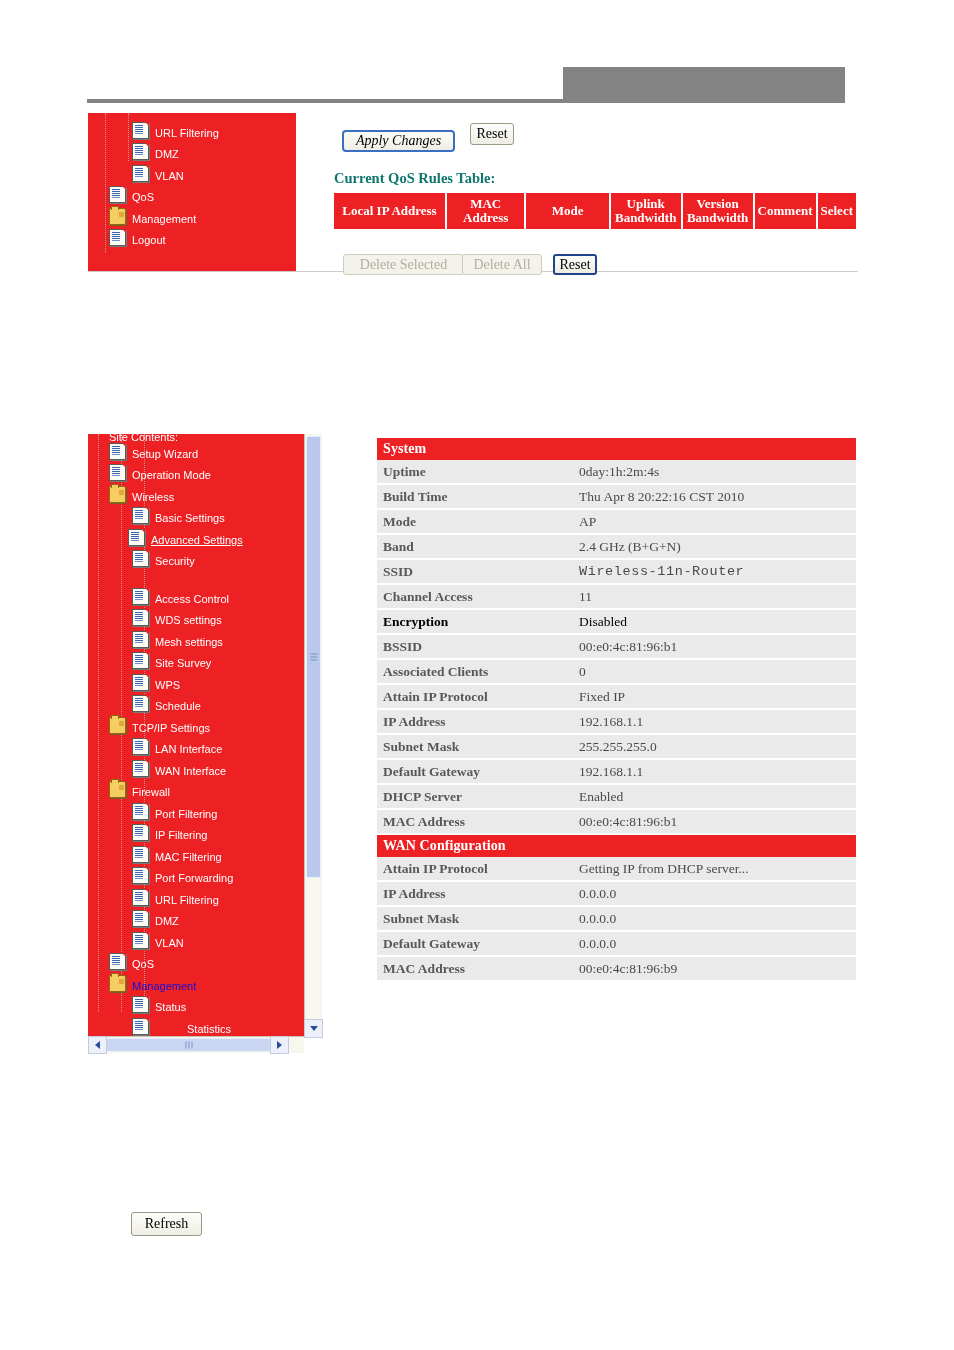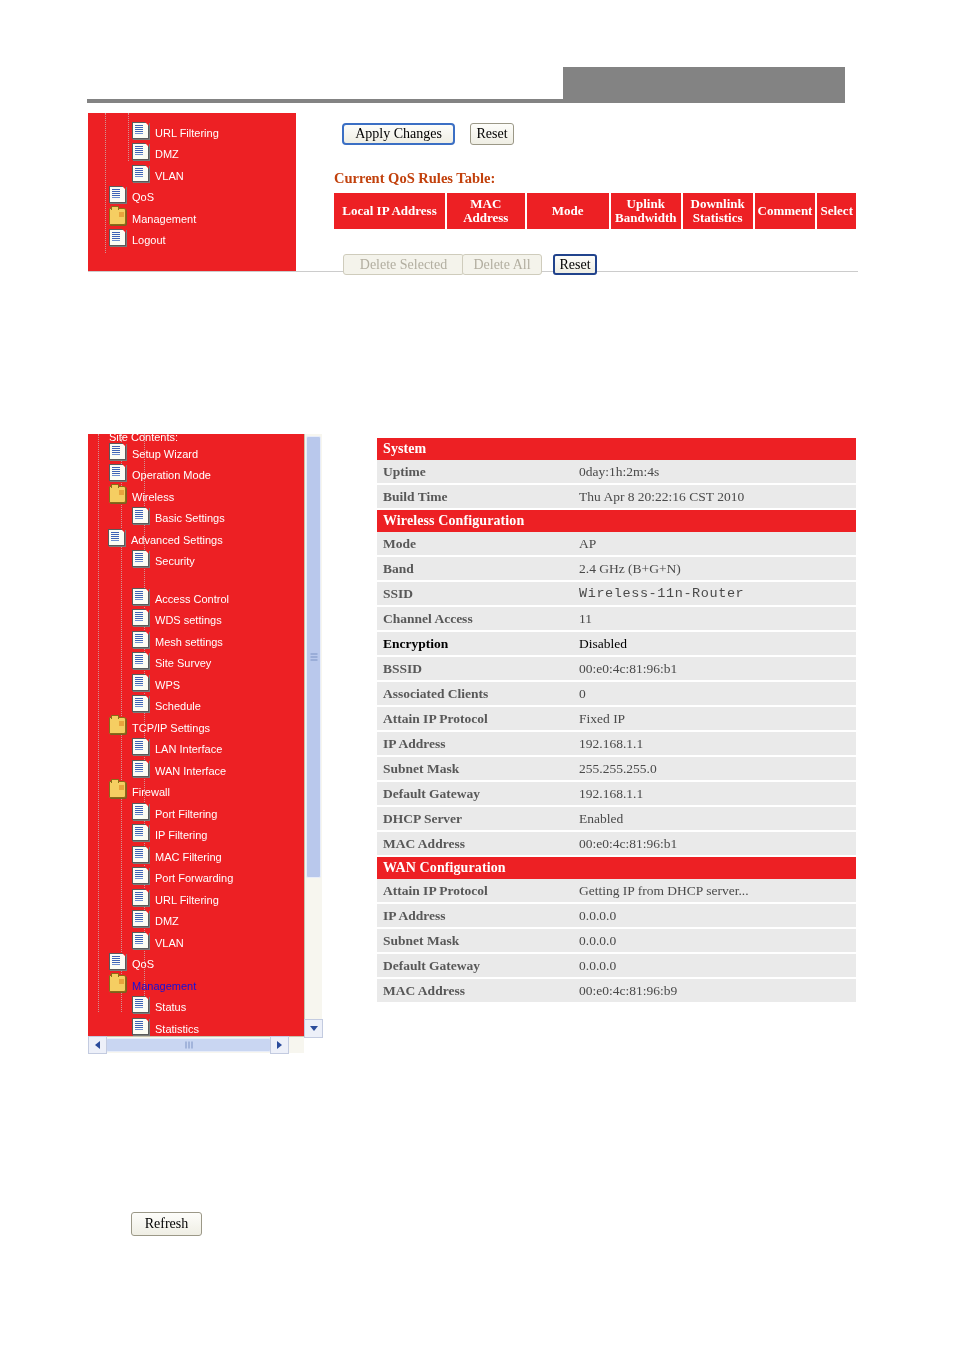--- a/index.html
+++ b/index.html
@@ -235,21 +235,21 @@
     line-height: 1.08;
     padding: 4px 3px;
     vertical-align: middle;
     box-sizing: border-box;
   }
   .section-caption {
     position: absolute;
     font-family: "Liberation Serif", serif;
     font-size: 14.5px;
     font-weight: bold;
-    color: #c2410c;
+    color: #0f766e;
     white-space: nowrap;
   }
 
   
   .status-table {
     position: absolute;
     width: 479px;
     border-collapse: collapse;
     font-family: "Liberation Serif", serif;
   }
@@ -330,33 +330,33 @@
           <span class="tree-label">Management</span>
         </div>
         <div class="tree-item" style="padding-left: 21px;">
           <span class="ic ic-page"></span>
           <span class="tree-label">Logout</span>
         </div>
       </div>
     </div>
   <div class="panel-hairline" style="left:0; top:158px; width:770px;"></div>
 
-  <div class="btn default-btn" style="position:absolute; left:254px; top:10px; width:113px; height:22px;">Apply Changes</div>
+  <div class="btn default-btn" style="position:absolute; left:254px; top:17px; width:113px; height:22px;font-style:italic;">Apply Changes</div>
   <div class="btn" style="position:absolute; left:382px; top:10px; width:44px; height:22px;">Reset</div>
 
   <div class="section-caption" style="left:246px; top:57px;">Current QoS Rules Table:</div>
 
   <table class="qos-table" id="qos-header-table" style="left:244px; top:78px;">
     <thead>
       <tr>
           <th style="width: 112px;">Local IP Address</th>
           <th style="width: 78px;">MAC Address</th>
           <th style="width: 83px;">Mode</th>
           <th style="width: 70px;">Uplink Bandwidth</th>
-          <th style="width: 70px;">Downlink Statistics</th>
+          <th style="width: 70px;">Version Bandwidth</th>
           <th style="width: 57px;">Comment</th>
           <th style="width: 38px; text-align: center;">Select</th>
         </tr>
     </thead>
   </table>
 
   <div class="btn disabled" style="position:absolute; left:255px; top:141px; width:121px; height:21px;">Delete Selected</div>
   <div class="btn disabled" style="position:absolute; left:374px; top:141px; width:80px; height:21px;">Delete All</div>
   <div class="btn focus-btn" style="position:absolute; left:465px; top:141px; width:44px; height:21px;">Reset</div>
 </div>
@@ -382,21 +382,21 @@
           <span class="tree-label">Operation Mode</span>
         </div>
         <div class="tree-item" style="padding-left: 21px;">
           <span class="ic ic-folder"></span>
           <span class="tree-label">Wireless</span>
         </div>
         <div class="tree-item" style="padding-left: 44px;">
           <span class="ic ic-page"></span>
           <span class="tree-label">Basic Settings</span>
         </div>
-        <div class="tree-item" style="padding-left: 20px;">
+        <div class="tree-item" style="padding-left: 40px; text-decoration: underline;">
           <span class="ic ic-page"></span>
           <span class="tree-label">Advanced Settings</span>
         </div>
         <div class="tree-item" style="padding-left: 44px;">
           <span class="ic ic-page"></span>
           <span class="tree-label">Security</span>
         </div>
         <div class="tree-item" style="padding-left: 44px; margin-top: 16px;">
           <span class="ic ic-page"></span>
           <span class="tree-label">Access Control</span>
@@ -470,21 +470,21 @@
           <span class="tree-label">QoS</span>
         </div>
         <div class="tree-item selected" style="padding-left: 21px;">
           <span class="ic ic-folder"></span>
           <span class="tree-label">Management</span>
         </div>
         <div class="tree-item" style="padding-left: 44px;">
           <span class="ic ic-page"></span>
           <span class="tree-label">Status</span>
         </div>
-        <div class="tree-item" style="padding-left: 44px;">
+        <div class="tree-item" style="padding-left: 44px; gap: 32px;">
           <span class="ic ic-page"></span>
           <span class="tree-label">Statistics</span>
         </div>
         <div class="tree-item" style="padding-left: 44px;">
           <span class="ic ic-page"></span>
           <span class="tree-label">DDNS</span>
         </div>
       </div>
     </div>
 
@@ -511,23 +511,20 @@
           <td colspan="2">System</td>
         </tr>
         <tr class="data-row">
           <td class="k">Uptime</td>
           <td class="v">0day:1h:2m:4s</td>
         </tr>
         <tr class="data-row">
           <td class="k">Build Time</td>
           <td class="v">Thu Apr 8 20:22:16 CST 2010</td>
         </tr>
-        <tr class="section-row">
-          <td colspan="2">Wireless Configuration</td>
-        </tr>
         <tr class="data-row">
           <td class="k">Mode</td>
           <td class="v">AP</td>
         </tr>
         <tr class="data-row">
           <td class="k">Band</td>
           <td class="v">2.4 GHz (B+G+N)</td>
         </tr>
         <tr class="data-row">
           <td class="k">SSID</td>

